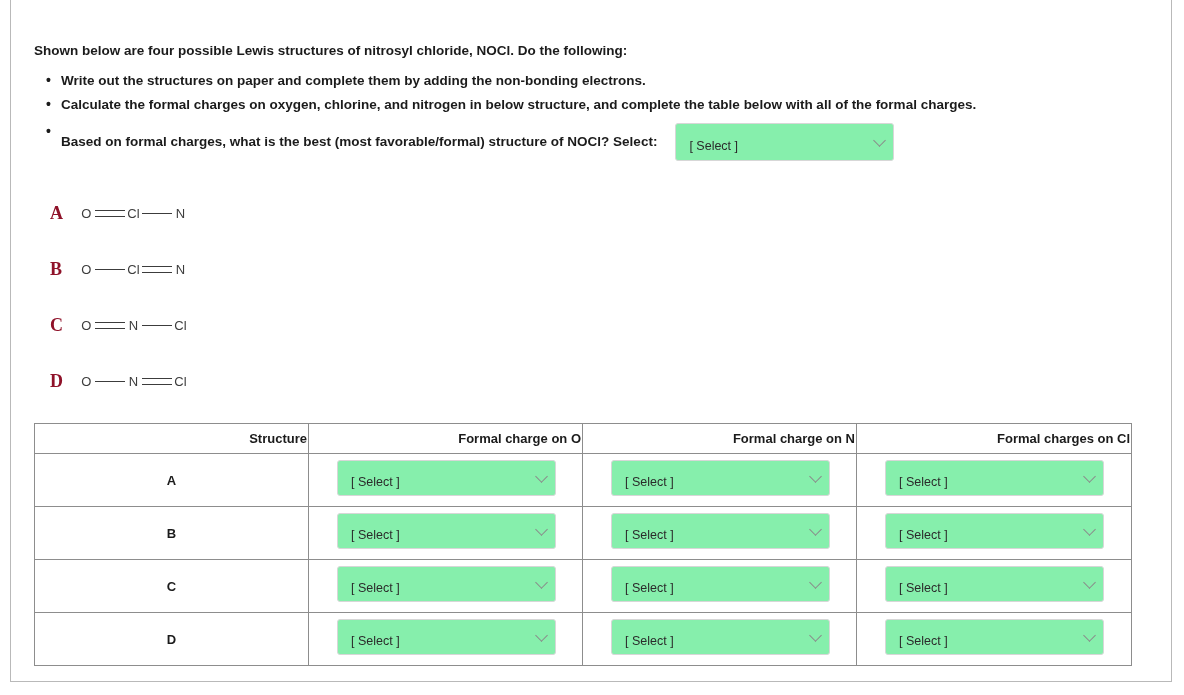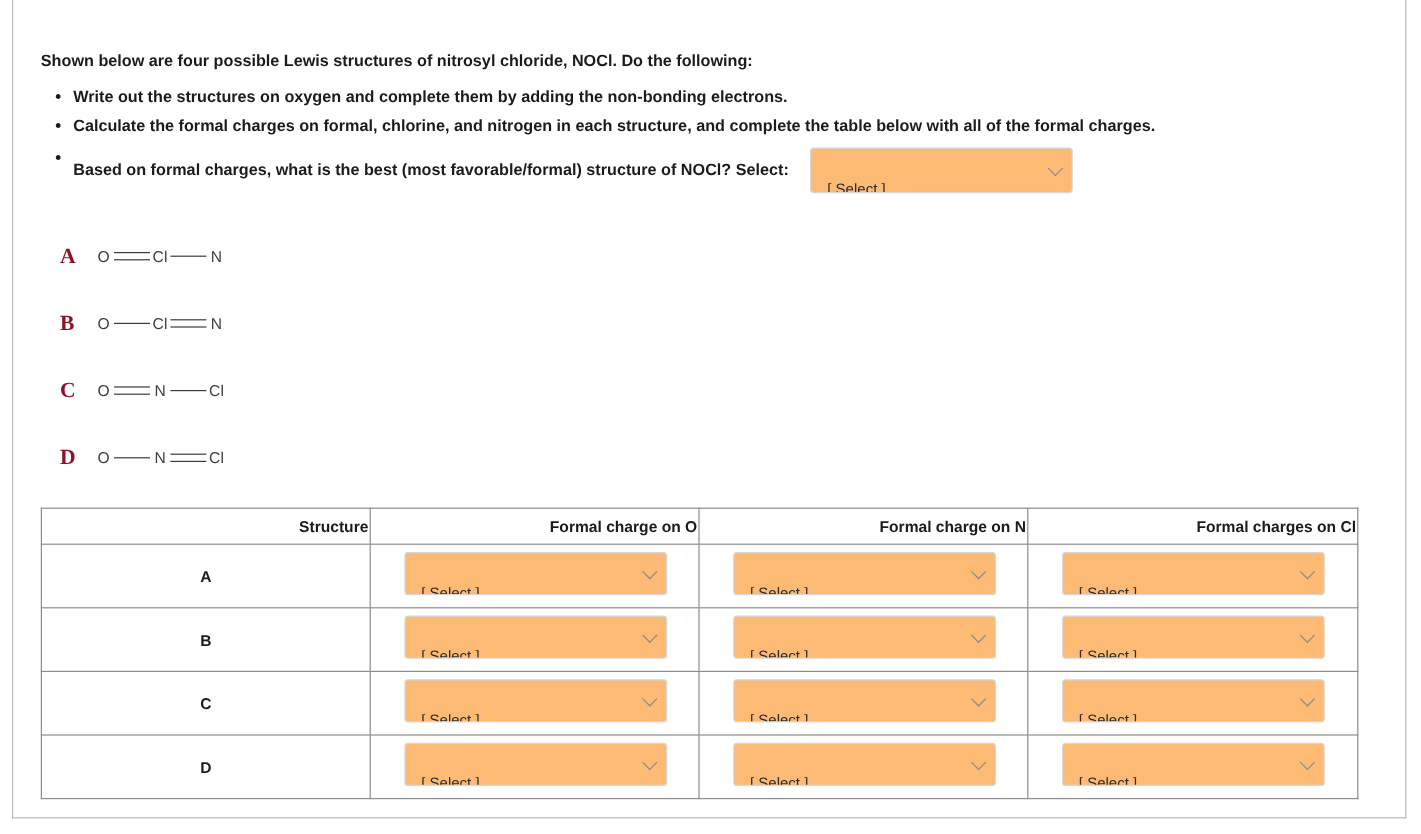--- a/index.html
+++ b/index.html
@@ -71,27 +71,27 @@
   }
   li.with-select .qtext { white-space: nowrap; }
 
   
   .select-box {
     position: relative;
     display: inline-block;
     box-sizing: border-box;
     border: 1px solid #d7d7d7;
     border-radius: 3px;
-    background: #fdba74;
+    background: #86efac;
     height: 34px;
     line-height: 32px;
     font-weight: normal;
     font-size: 12.5px;
     color: #2b2b2b;
-    padding: 16px 26px 0 13px;
+    padding: 4px 26px 0 13px;
     cursor: pointer;
     white-space: nowrap;
     overflow: hidden;
   }
   .select-box .caret {
     position: absolute;
     right: 9px;
     top: 50%;
     width: 9px;
     height: 9px;
@@ -203,24 +203,24 @@
 </head>
 <body>
 
 <div class="page-frame">
   <div class="content">
 
     <p class="intro">Shown below are four possible Lewis structures of nitrosyl chloride, NOCl. Do the following:</p>
 
     <ul class="task-list">
       <li>
-        <span>Write out the structures on oxygen and complete them by adding the non-bonding electrons.</span>
+        <span>Write out the structures on paper and complete them by adding the non-bonding electrons.</span>
       </li>
       <li>
-        <span>Calculate the formal charges on formal, chlorine, and nitrogen in each structure, and complete the table below with all of the formal charges.</span>
+        <span>Calculate the formal charges on oxygen, chlorine, and nitrogen in below structure, and complete the table below with all of the formal charges.</span>
       </li>
       <li class="with-select">
         <span class="qtext">Based on formal charges, what is the best (most favorable/formal) structure of NOCl? Select:</span>
         <span class="select-box select-top">
           <span>[ Select ]</span>
           <span class="caret"></span>
         </span>
       </li>
     </ul>
 

